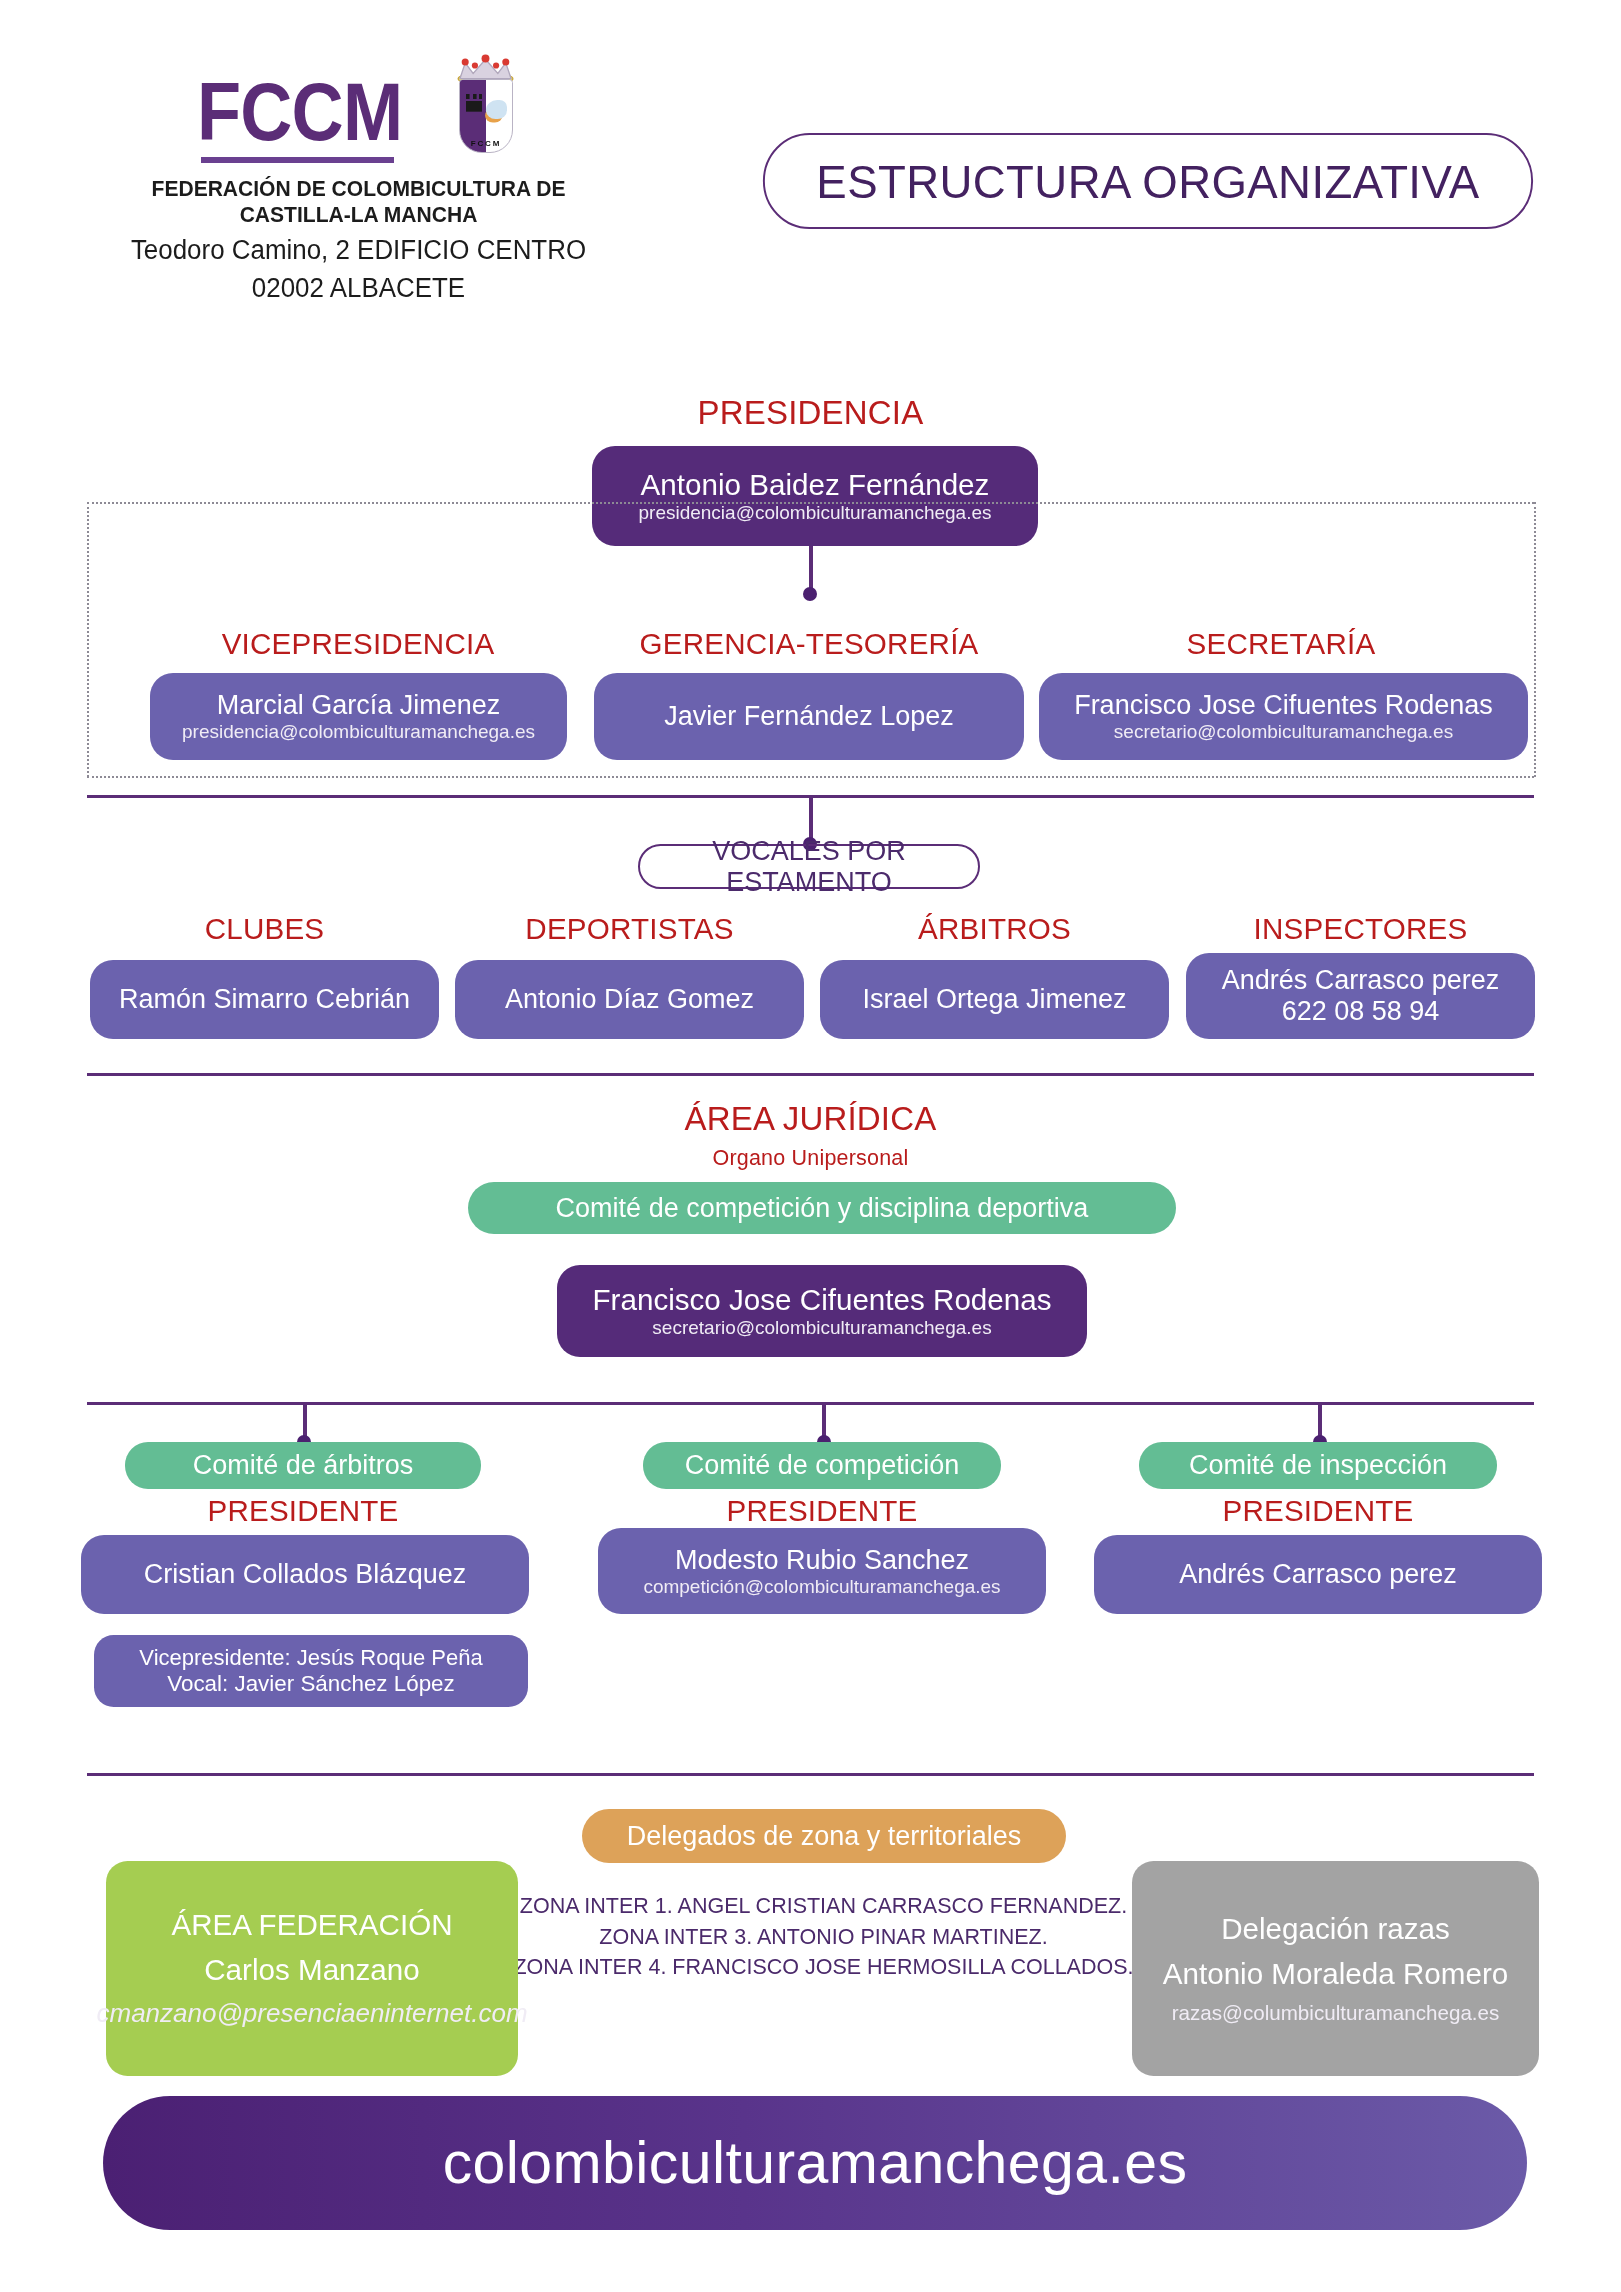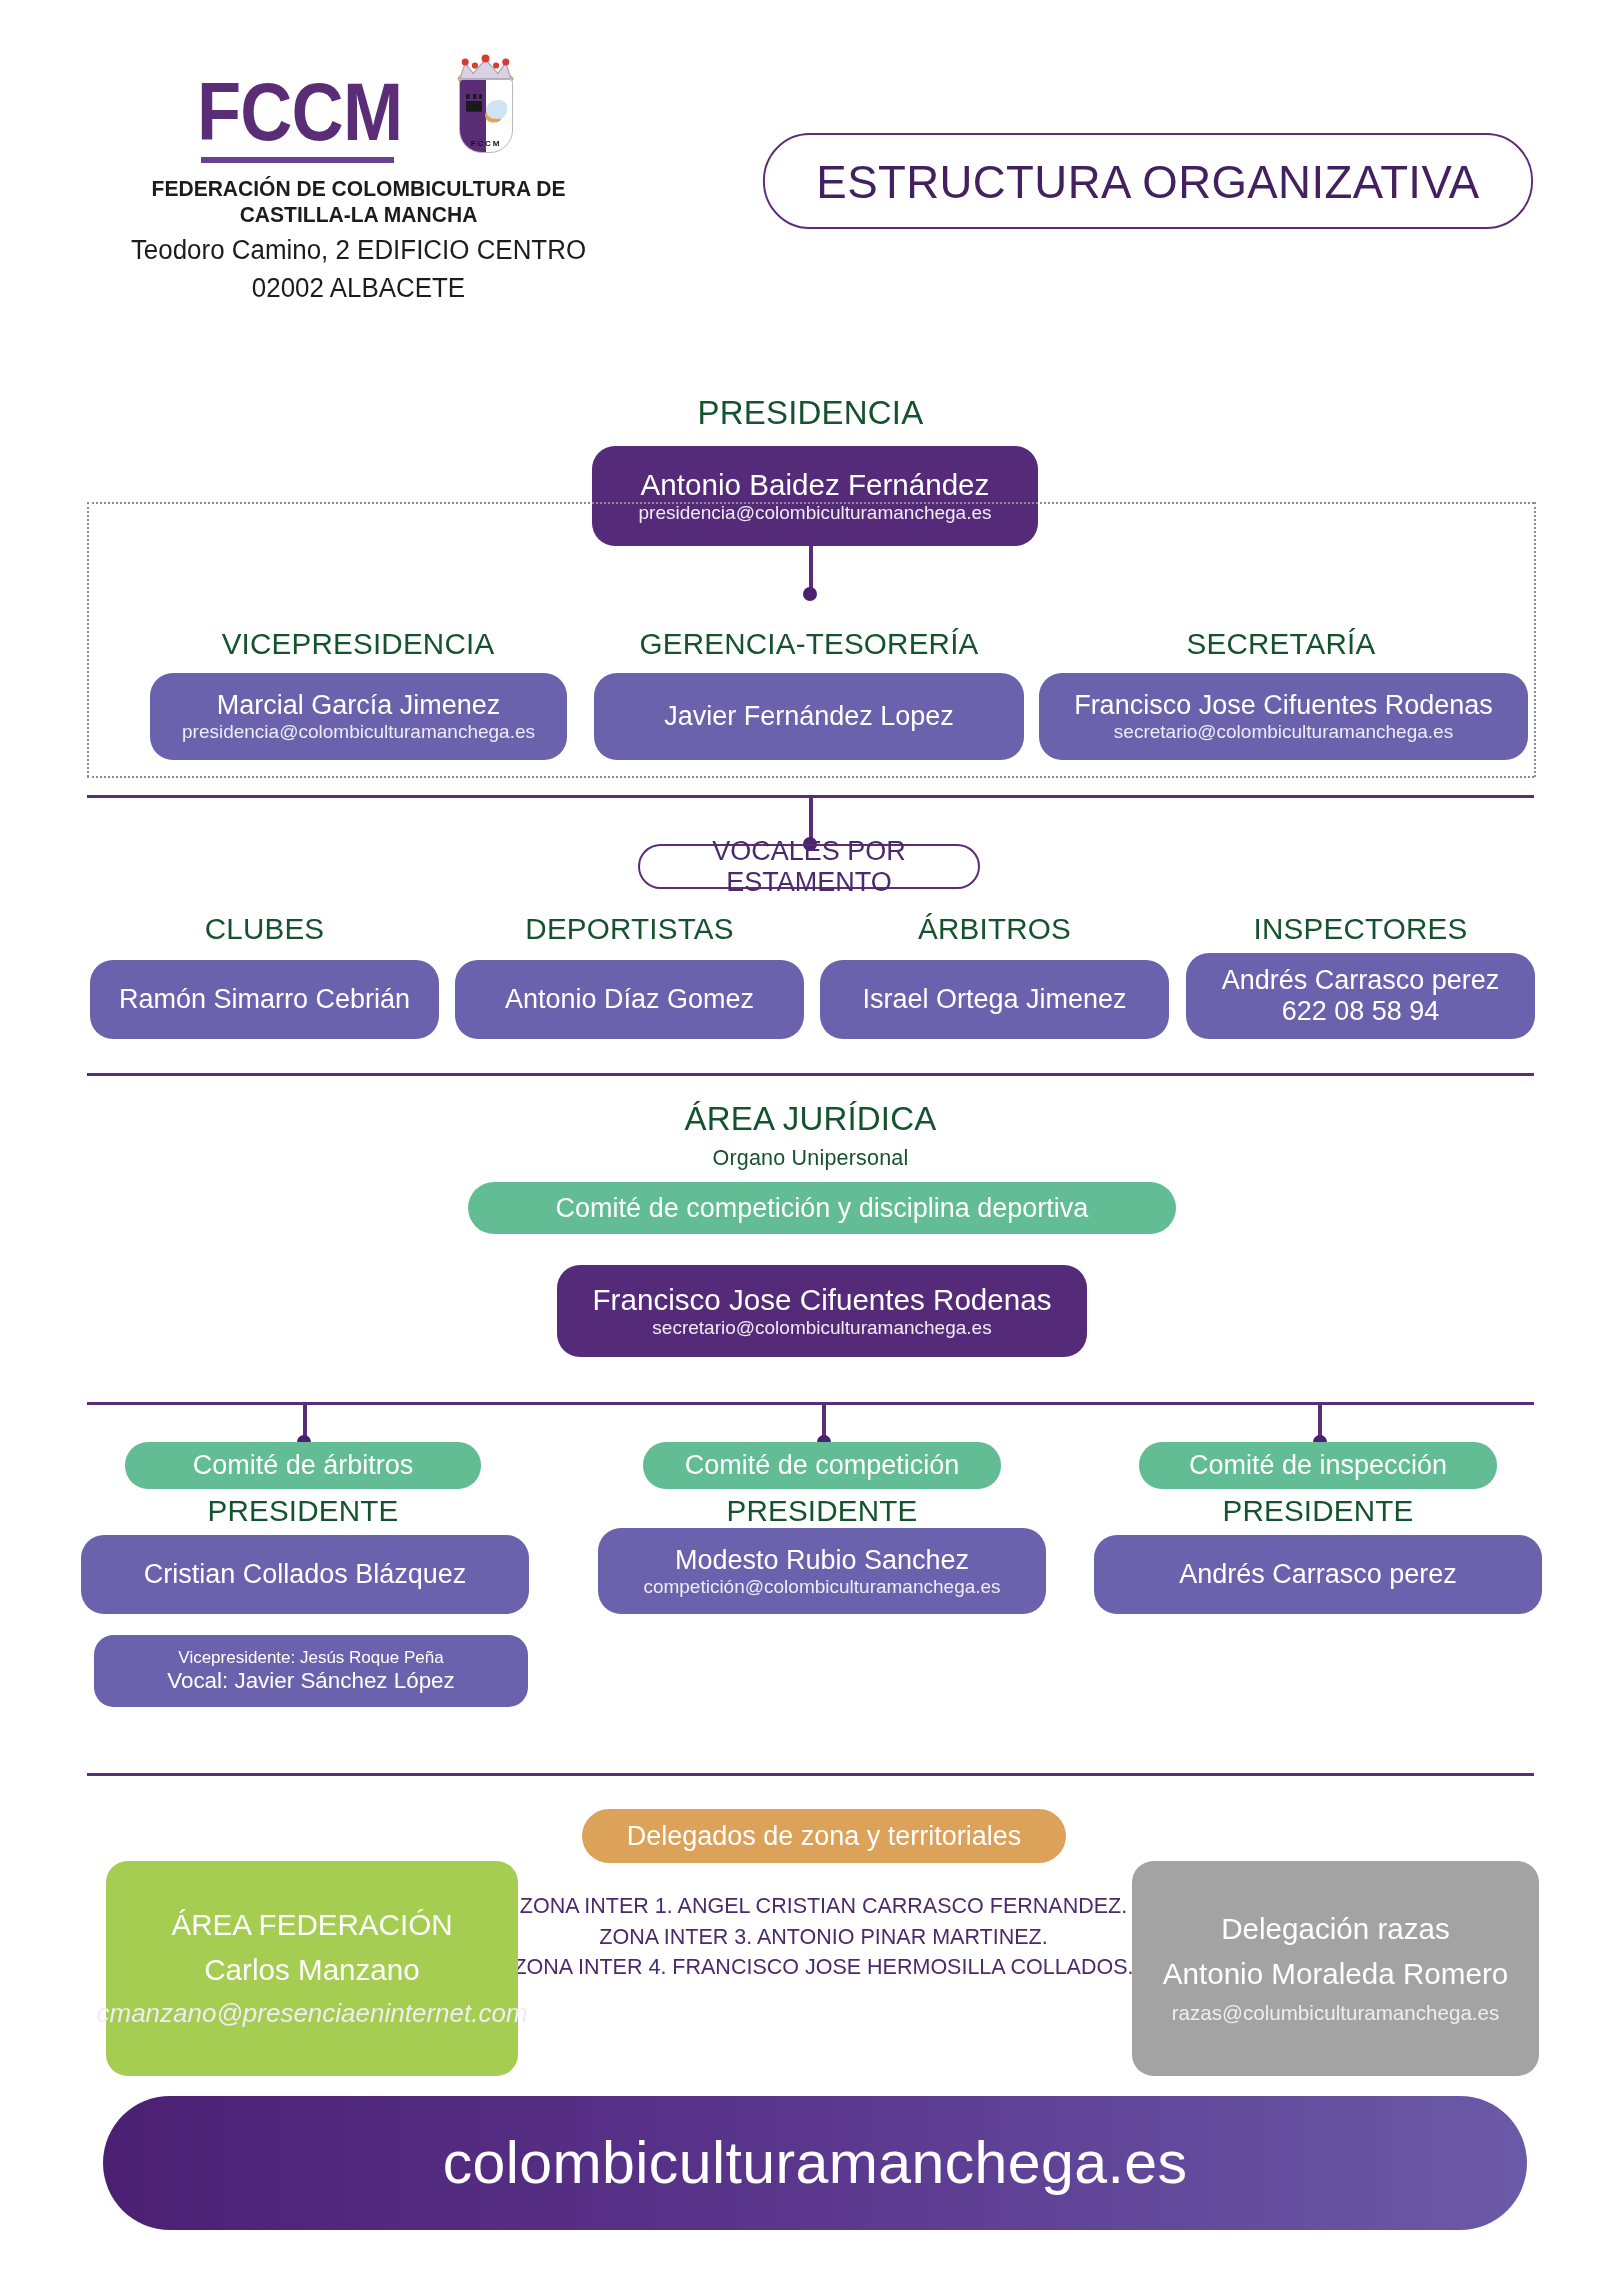--- a/index.html
+++ b/index.html
@@ -31,21 +31,21 @@
     border-radius: 23px;
     display: flex;
     flex-direction: column;
     align-items: center;
     justify-content: center;
     text-align: center;
     box-sizing: border-box;
   }
   .cap {
     text-align: center;
-    color: #14532d;
+    color: #b91c1c;
     letter-spacing: 0.2px;
   }
   .name { color: #ffffff; }
   .mail { color: #f0ecf5; }
 
   
   #header { position: absolute; left: 0; top: 0; width: 1621px; height: 358px; }
   #logo-block { position: absolute; left: 81px; top: 54px; width: 555px; }
   #logo-row { display: flex; align-items: flex-end; justify-content: center; gap: 19.7px; }
   #fccm-word {
@@ -270,21 +270,21 @@
 <div class="dot" style="left:1313px;top:1435px;"></div>
 
 <div class="rrect box-green" style="position:absolute;left:125px;top:1442px;width:356px;height:47px;border-radius:23px;">
   <div class="name lbl-m">Comité de árbitros</div>
 </div>
 <div class="cap lbl-l" style="position:absolute;left:125px;top:1494px;width:356px;">PRESIDENTE</div>
 <div class="rrect box-mid" style="position:absolute;left:81px;top:1535px;width:448px;height:79px;">
   <div class="name lbl-m">Cristian Collados Blázquez</div>
 </div>
 <div class="rrect box-mid" style="position:absolute;left:94px;top:1635px;width:434px;height:72px;border-radius:19.7px;">
-  <div class="name lbl-s" style="font-size:17px;">Vicepresidente: Jesús Roque Peña</div>
+  <div class="name lbl-s" style="font-size:22px;">Vicepresidente: Jesús Roque Peña</div>
   <div class="name lbl-s" style="font-size:22.4px;">Vocal: Javier Sánchez López</div>
 </div>
 
 <div class="rrect box-green" style="position:absolute;left:643px;top:1442px;width:358px;height:47px;border-radius:23px;">
   <div class="name lbl-m">Comité de competición</div>
 </div>
 <div class="cap lbl-l" style="position:absolute;left:643px;top:1494px;width:358px;">PRESIDENTE</div>
 <div class="rrect box-mid" style="position:absolute;left:598px;top:1528px;width:448px;height:86px;">
   <div class="name lbl-m">Modesto Rubio Sanchez</div>
   <div class="mail lbl-s">competición@colombiculturamanchega.es</div>

